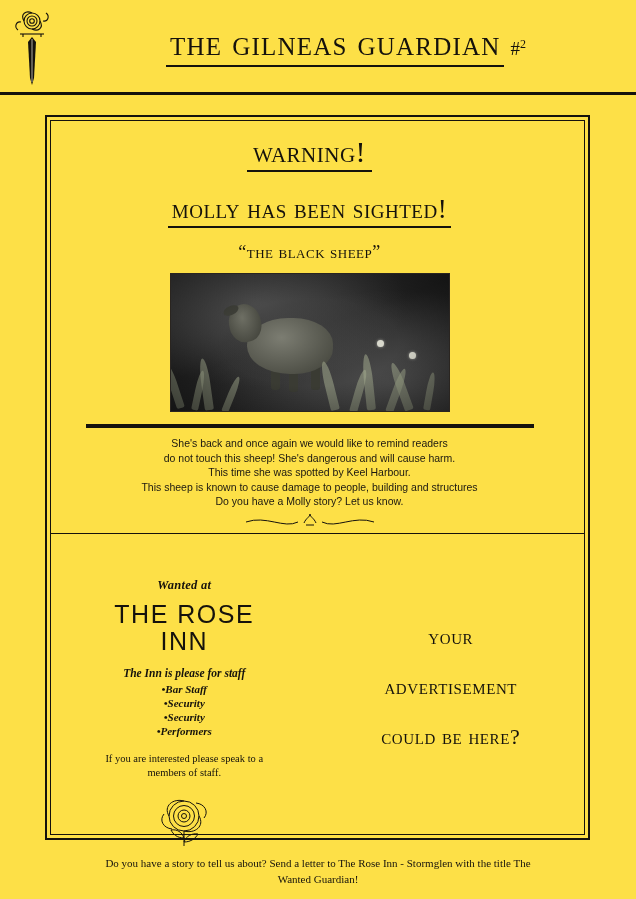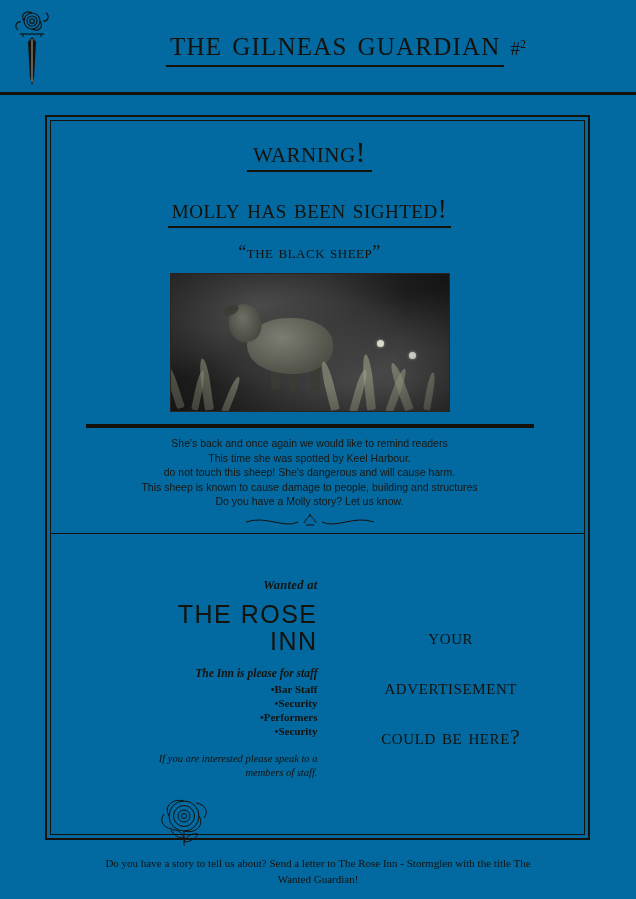--- a/index.html
+++ b/index.html
@@ -7,21 +7,21 @@
     padding: 0;
     background: #ffffff;
   }
   body {
     font-family: "Liberation Serif", serif;
   }
   .page {
     position: relative;
     width: 636px;
     height: 899px;
-    background: #0369a1;
+    background: #fde047;
     overflow: hidden;
     box-sizing: border-box;
   }
   
   .masthead {
     position: relative;
     height: 95px;
     border-bottom: 3px solid #15120c;
     box-sizing: border-box;
   }
@@ -239,21 +239,21 @@
     position: absolute;
     left: 0;
     right: 0;
     top: 413px;
     bottom: 0;
     display: flex;
   }
   .col-left {
     width: 50%;
     position: relative;
-    text-align: right;
+    text-align: center;
     box-sizing: border-box;
     padding-top: 44px;
   }
   .col-divider {
     position: absolute;
     left: 50%;
     top: 0;
     bottom: 0;
     width: 1px;
     background: transparent;
@@ -285,27 +285,27 @@
     font-style: italic;
     font-weight: bold;
     color: #15120c;
     margin-top: 12px;
   }
   .inn-list {
     list-style: none;
     margin: 3px 0 0 0;
     padding: 0;
     font-size: 11px;
+    font-style: italic;
     font-weight: bold;
     color: #15120c;
     line-height: 14px;
   }
   .inn-note {
     font-size: 10.5px;
-    font-style: italic;
     color: #15120c;
     margin-top: 14px;
     line-height: 14px;
   }
   .rose {
     margin: 14px auto 0 auto;
     width: 66px;
     height: 58px;
     display: block;
   }
@@ -388,22 +388,22 @@
           <div class="grass" style="left:252px; top:98px; width:7px;  height:38px; transform:rotate(10deg);"></div>
           <div class="flower" style="left:206px; top:66px;"></div>
           <div class="flower" style="left:238px; top:78px;"></div>
           <div class="photo-vignette"></div>
         </div>
 
         <div class="thick-rule"></div>
 
         <div class="body-copy">
           <div>She's back and once again we would like to remind readers</div>
+          <div>do not touch this sheep! She's dangerous and will cause harm.</div>
           <div>This time she was spotted by Keel Harbour.</div>
-          <div>do not touch this sheep! She's dangerous and will cause harm.</div>
           <div>This sheep is known to cause damage to people, building and structures</div>
           <div>Do you have a Molly story? Let us know.</div>
         </div>
 
         <svg class="flourish" viewBox="0 0 140 18">
           <g fill="none" stroke="#15120c" stroke-width="1">
             <path d="M6 9 C26 2, 44 16, 58 9"></path>
             <path d="M134 9 C114 2, 96 16, 82 9"></path>
             <path d="M64 10 C66 5, 70 4, 70 1 C70 4, 74 5, 76 10"></path>
             <path d="M66 12 L74 12"></path>
@@ -417,22 +417,22 @@
         <div class="col-left">
           <div class="wanted-at">Wanted at</div>
           <div class="inn-name">
             <div>THE ROSE</div>
             <div>INN</div>
           </div>
           <div class="inn-sub">The Inn is please for staff</div>
           <ul class="inn-list">
             <li>•Bar Staff</li>
             <li>•Security</li>
+            <li>•Security</li>
             <li>•Performers</li>
-            <li>•Security</li>
           </ul>
           <div class="inn-note">
             <div>If you are interested please speak to a</div>
             <div>members of staff.</div>
           </div>
           <svg class="rose" viewBox="0 0 66 58">
             <g fill="none" stroke="#15120c" stroke-width="1">
               <circle cx="33" cy="22" r="15"></circle>
               <circle cx="33" cy="22" r="10.5"></circle>
               <circle cx="33" cy="22" r="6"></circle>

